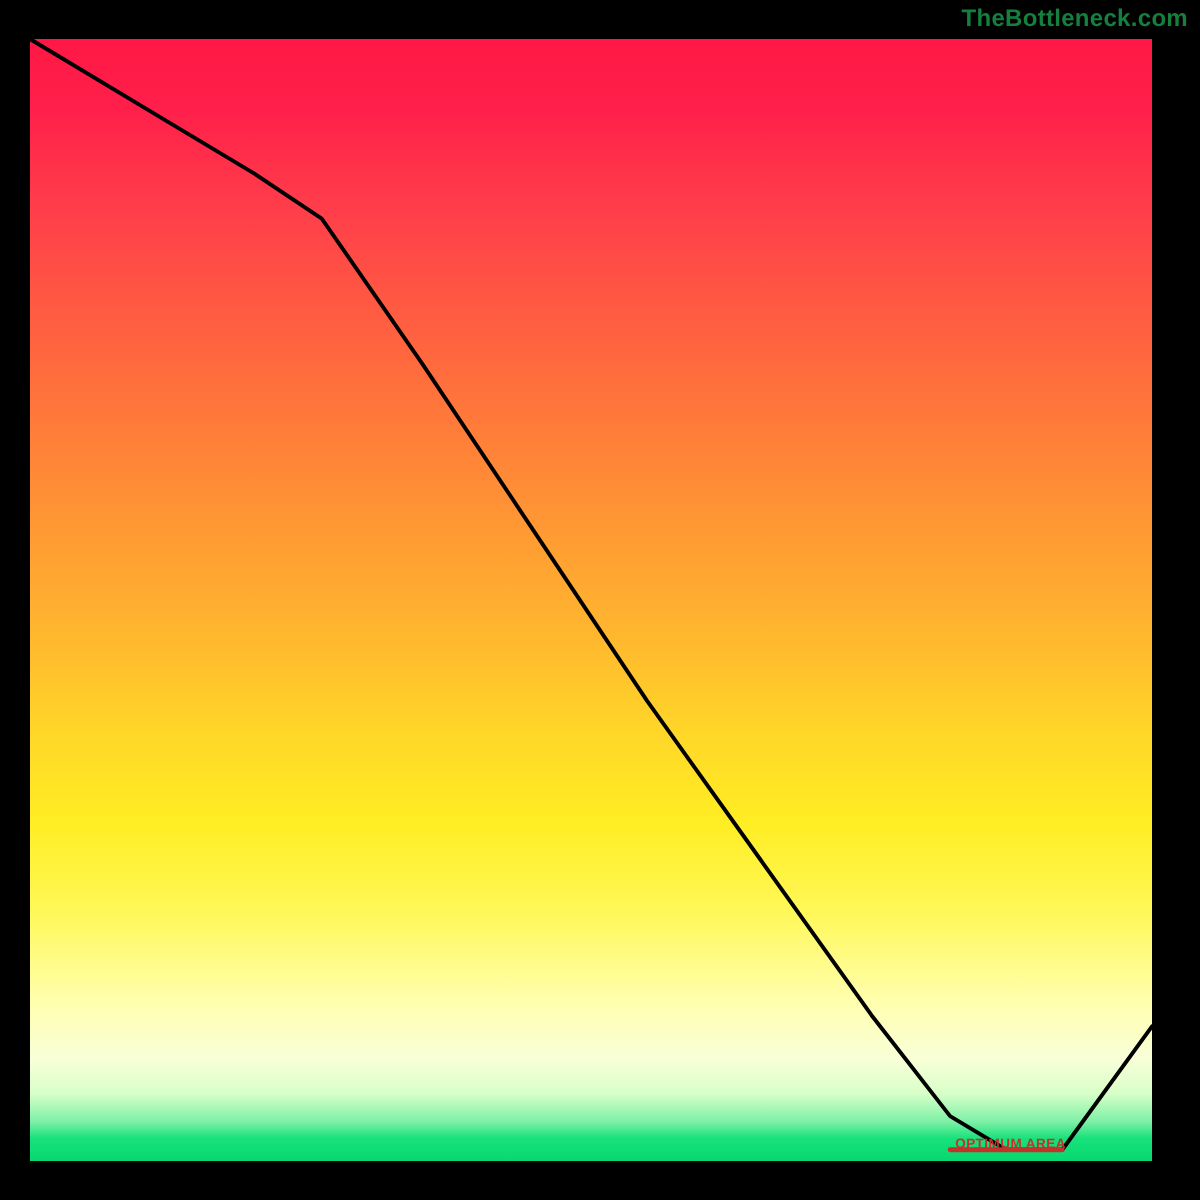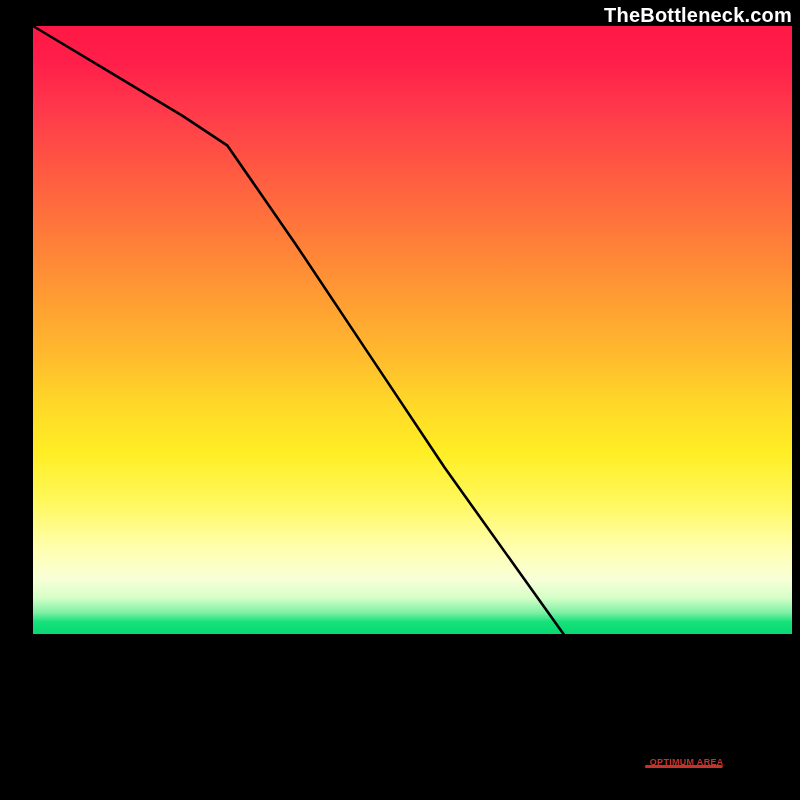--- a/index.html
+++ b/index.html
@@ -14,53 +14,52 @@
   .frame {
     position: relative;
     width: 800px;
     height: 800px;
     background: #000;
   }
   .watermark {
     position: absolute;
     top: 4px;
     right: 8px;
-    color: #ffffff;
-    font-size: 20px;
+    color: #15803d;
+    font-size: 16px;
     font-weight: 600;
     letter-spacing: 0.2px;
     user-select: none;
   }
   .plot {
     position: absolute;
-    left: 33px;
+    left: 20px;
     top: 26px;
     width: 748px;
-    height: 608px;
+    height: 748px;
     
     background: linear-gradient(
       to bottom,
       #ff1845 0%,
       #ff1f4a 6%,
       #ff3a4b 14%,
       #ff5a42 24%,
       #ff7a3a 34%,
       #ff9a33 44%,
       #ffba2e 54%,
       #ffd728 62%,
       #ffee24 70%,
       #fff85a 78%,
       #ffffb0 86%,
       #f8ffd8 91%,
       #d7ffc8 94%,
       #7df0a6 96.5%,
       #17e17b 98%,
       #07d86f 100%
     );
-    padding-left: 11px;
   }
   svg.curve {
     position: absolute;
     left: 0;
     top: 0;
     width: 748px;
     height: 748px;
     overflow: visible;
   }
   .annotation {

